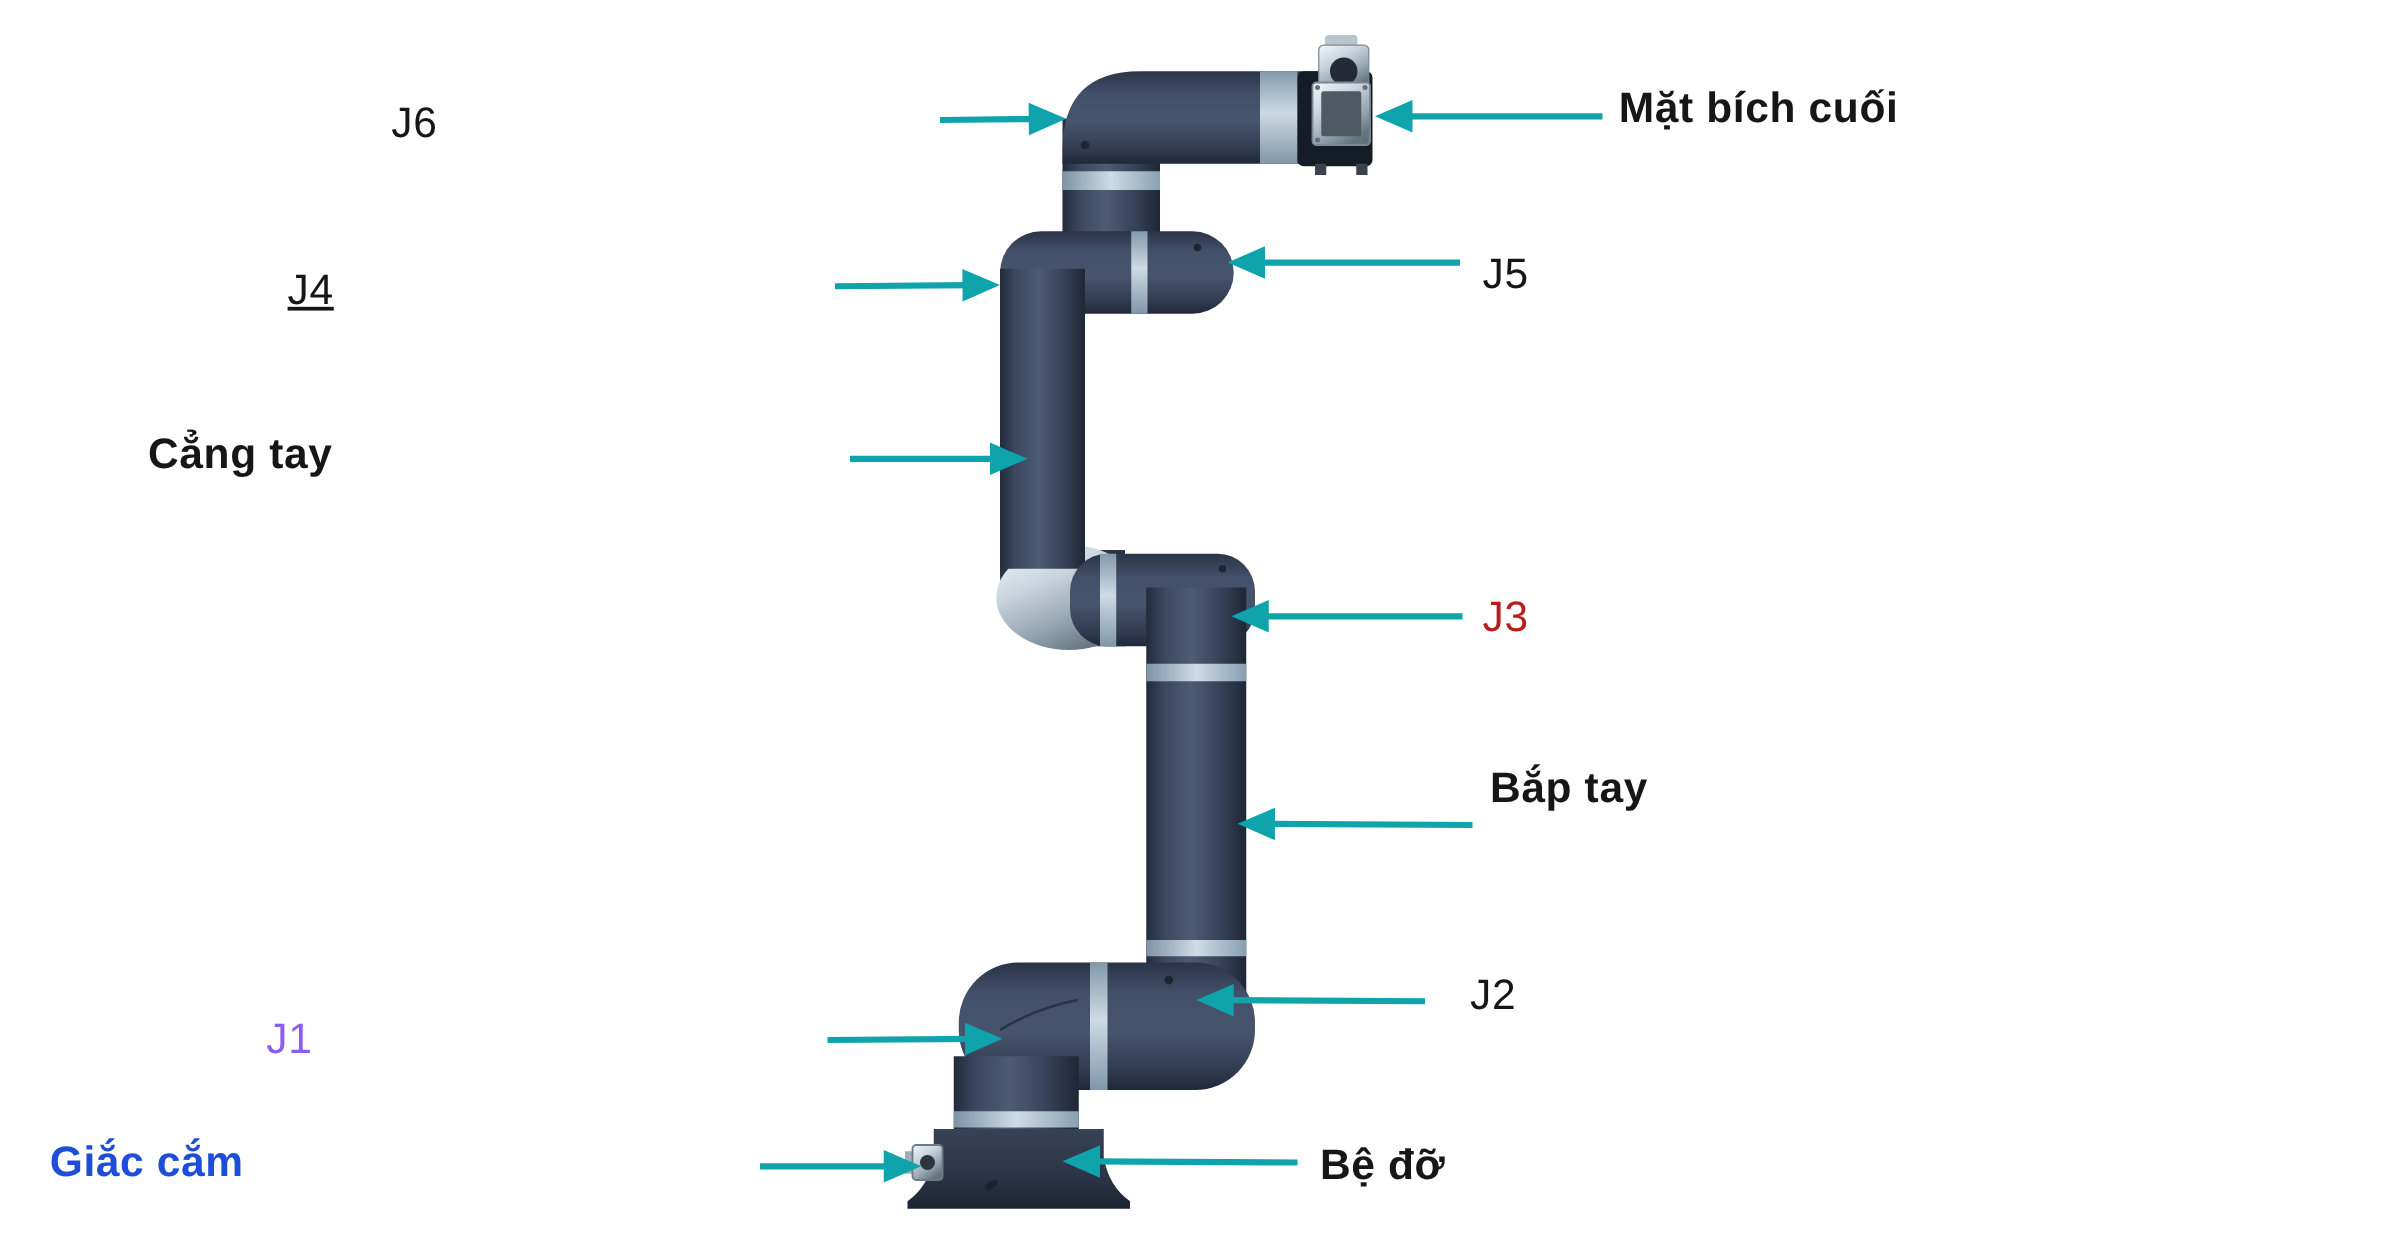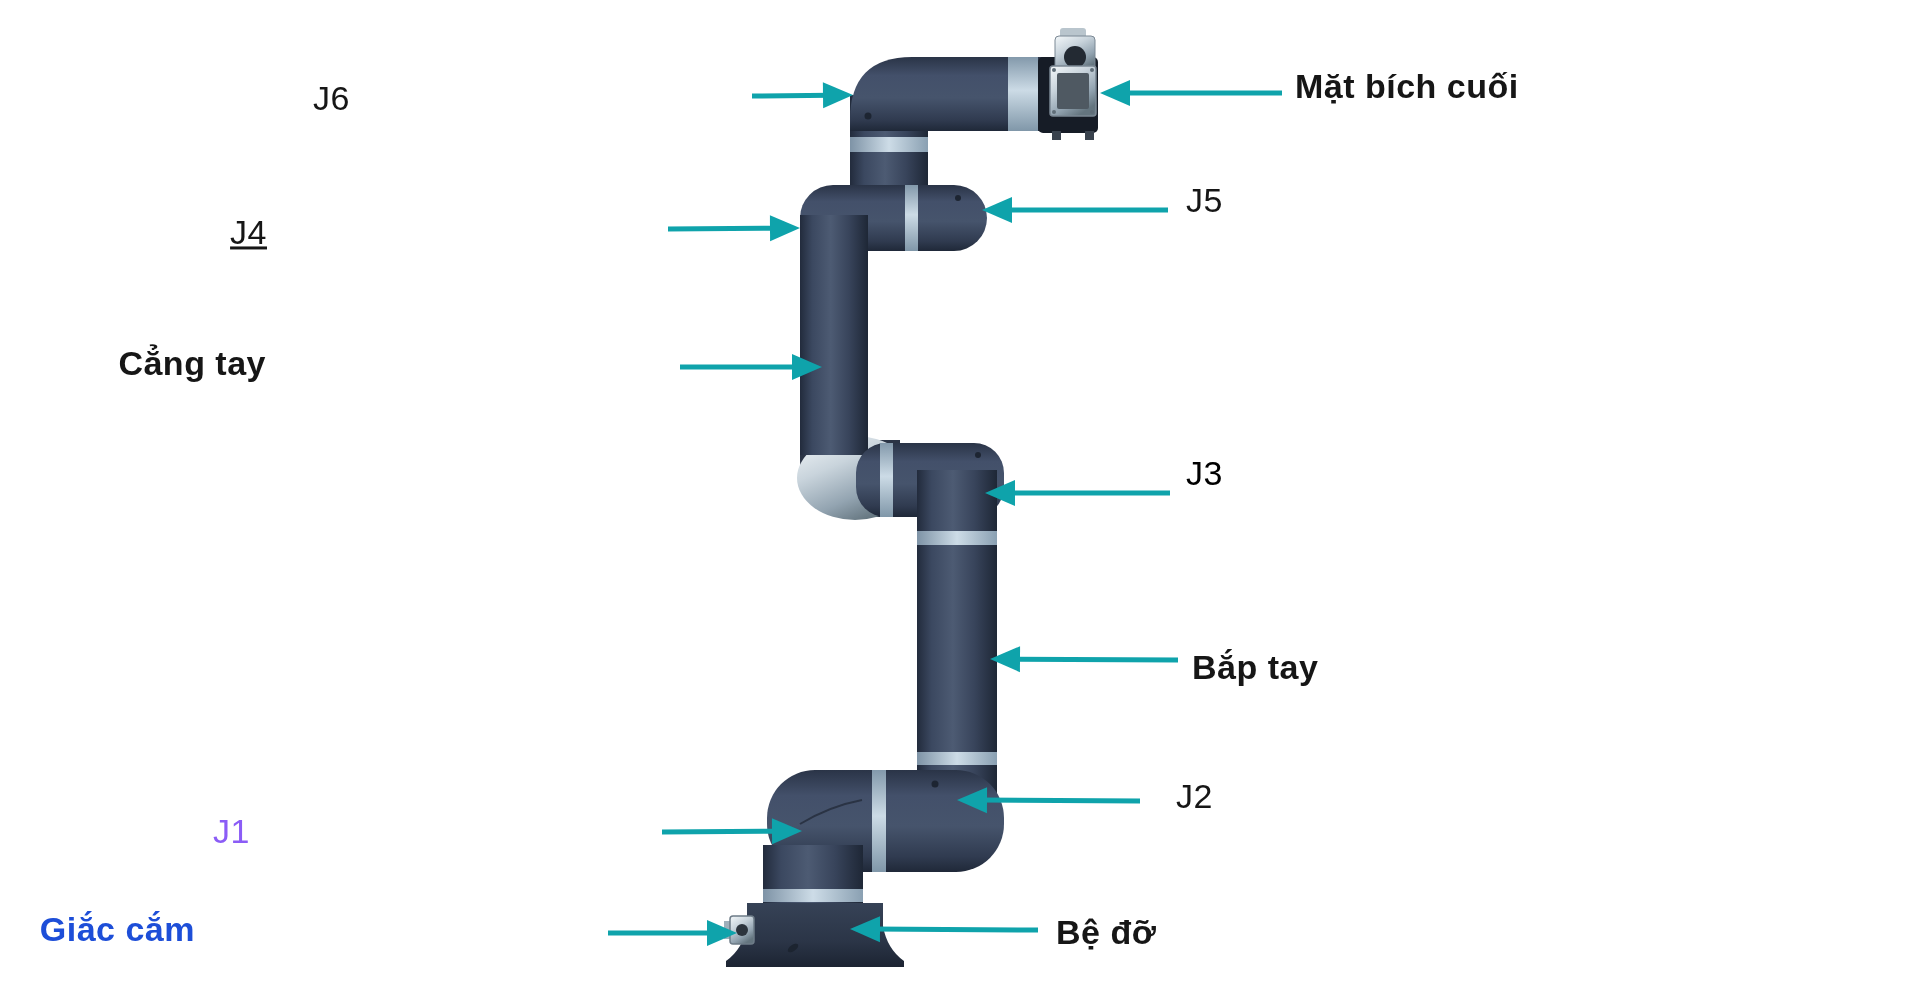--- a/index.html
+++ b/index.html
@@ -183,23 +183,23 @@
       <g>
         <line x1="1038" y1="930" x2="871.9996887798046" y2="929.1170196211692" stroke="#0fa3ab" stroke-width="5"></line>
         <polygon points="850,929 880.0687235667881,916.159756113528 879.9304276508608,942.1593883078425" fill="#0fa3ab"></polygon>
       </g>
     </svg>
 
   <div>
       <div class="label regular" style="top: 99px; color: rgb(22, 22, 22); right: 1180px;">J6</div>
       <div class="label bold" style="top: 87px; color: rgb(22, 22, 22); left: 1295px;">Mặt bích cuối</div>
       <div class="label regular" style="top: 233px; color: rgb(22, 22, 22); right: 1263px; text-decoration: underline;">J4</div>
-      <div class="label regular" style="top: 201px; color: rgb(22, 22, 22); left: 1186px;">J5</div>
+      <div class="label regular" style="top: 220px; color: rgb(22, 22, 22); left: 1186px;">J5</div>
       <div class="label bold" style="top: 364px; color: rgb(22, 22, 22); right: 1264px;">Cẳng tay</div>
-      <div class="label regular" style="top: 474px; color: #000000; left: 1186px;">J3</div>
-      <div class="label bold" style="top: 668px; color: rgb(22, 22, 22); left: 1192px;">Bắp tay</div>
+      <div class="label regular" style="top: 494px; color: #b91c1c; left: 1186px;">J3</div>
+      <div class="label bold" style="top: 631px; color: rgb(22, 22, 22); left: 1192px;">Bắp tay</div>
       <div class="label regular" style="top: 797px; color: rgb(22, 22, 22); left: 1176px; text-align: center;">J2</div>
       <div class="label regular" style="top: 832px; color: #8b5cf6; right: 1280px; margin-left: 40px;">J1</div>
       <div class="label bold" style="top: 930px; color: #1d4ed8; right: 1335px;">Giắc cắm</div>
       <div class="label bold" style="top: 933px; color: rgb(22, 22, 22); left: 1056px;">Bệ đỡ</div>
     </div>
 
 </div>
 
 </body></html>

